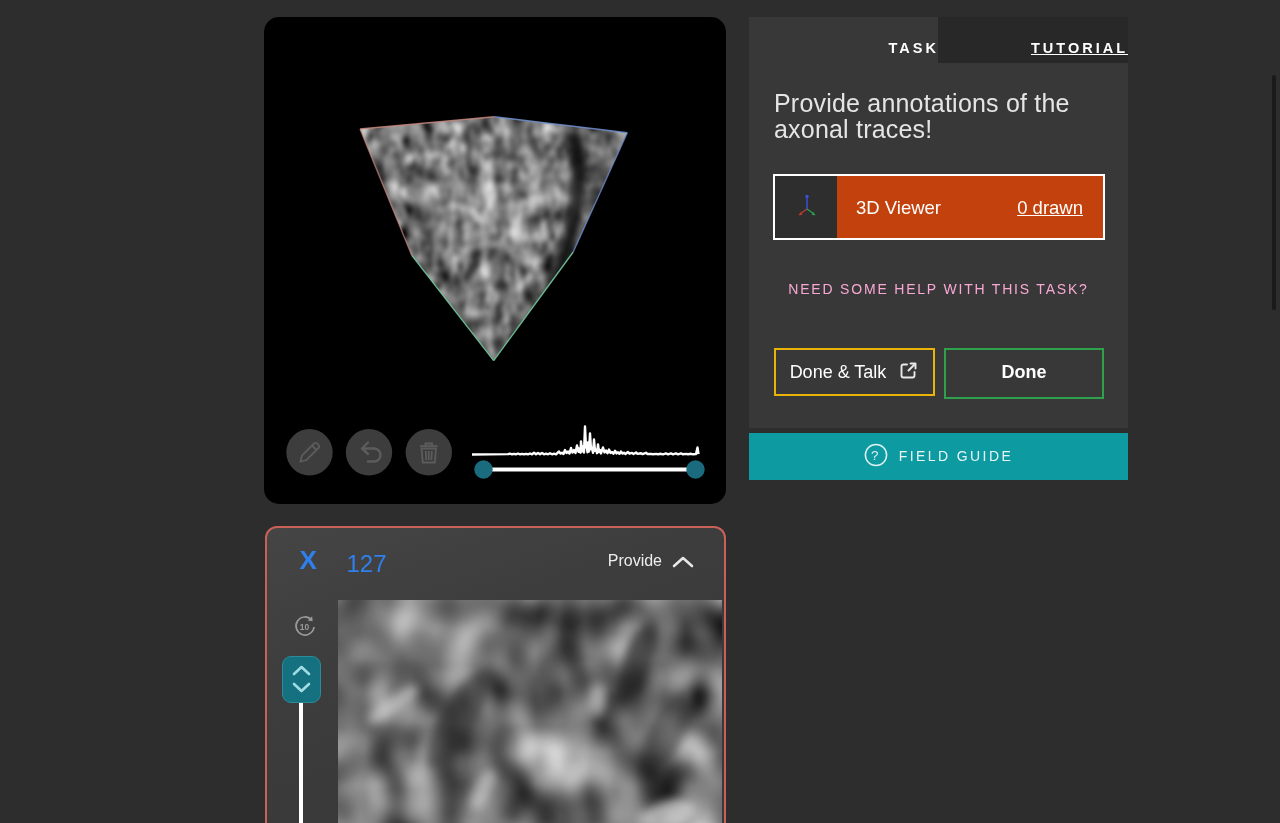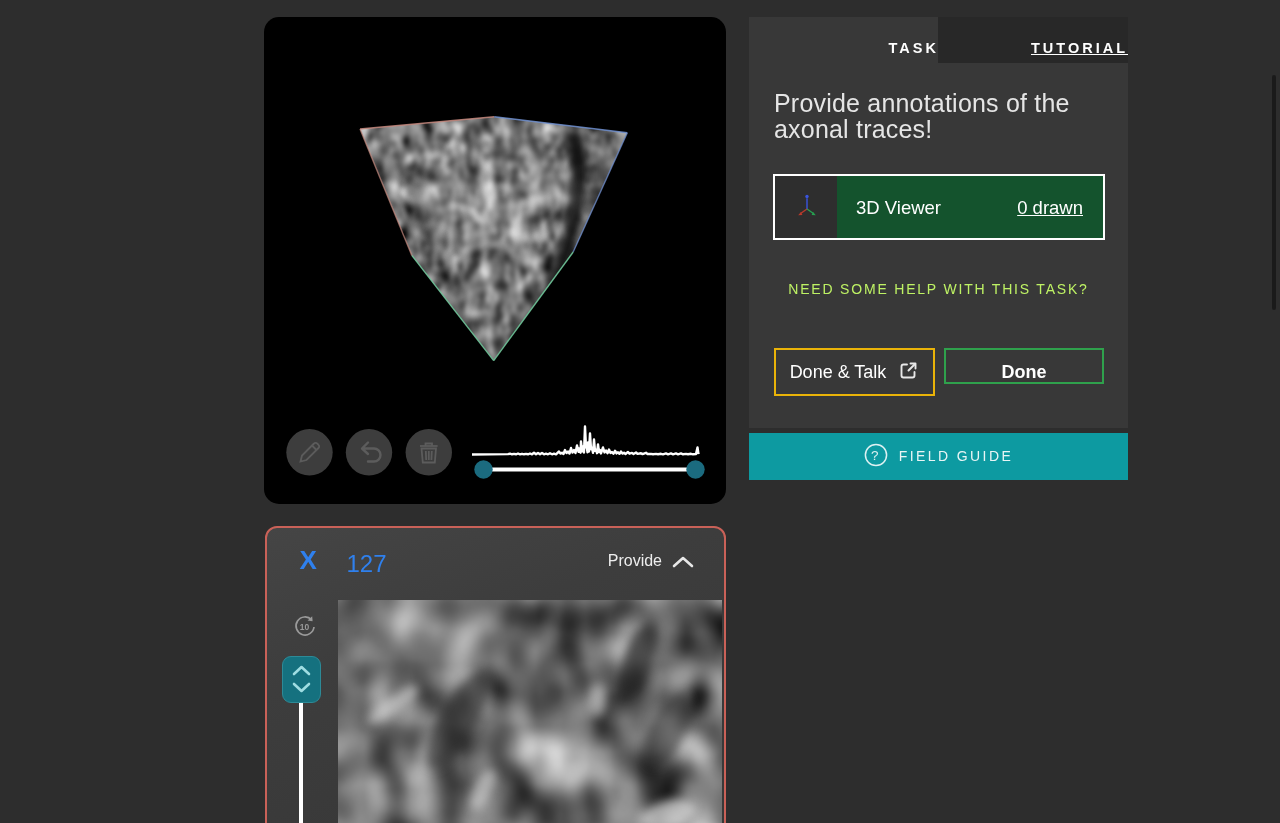--- a/index.html
+++ b/index.html
@@ -14,28 +14,28 @@
     background:linear-gradient(160deg,#454545 0%,#3d3d3d 35%,#393939 70%); }
   #bp .hx { left:33px; top:17px; color:#2f80ed; font-size:26px; font-weight:bold; }
   #bp .hn { left:80px; top:22px; color:#2f80ed; font-size:24px; }
   #bp .hc { right:62px; top:24px; color:#ededed; font-size:16px; }
   
   #rp { left:749px; top:17px; width:379px; height:411px; background:#383838; }
   #tabT { left:938px; top:17px; width:190px; height:46px; background:#282828; }
   .tabtxt { width:190px; height:46px; line-height:46px; text-align:right; color:#fff;
     font-weight:bold; font-size:14.5px; letter-spacing:3px; position:absolute; top:25px; }
   #prompt { left:774px; top:89.5px; width:330px; color:#e5e5e5; font-size:25px; line-height:26.5px; letter-spacing:0.2px; }
-  #viewerRow { left:773px; top:174px; width:332px; height:66px; border:2px solid #fff; background:#14532d; }
+  #viewerRow { left:773px; top:174px; width:332px; height:66px; border:2px solid #fff; background:#c2410c; }
   #viewerRow .icobox { position:absolute; left:0; top:0; width:62px; height:62px; background:#2e2e2e; }
   #viewerRow .vtxt { position:absolute; left:81px; top:21px; color:#fff; font-size:18.5px; }
   #viewerRow .vdrawn { position:absolute; right:20px; top:21px; color:#fff; font-size:18.5px;text-decoration:underline; }
-  #help { left:749px; top:281px; width:379px; text-align:center; color:#bef264; font-size:14px; letter-spacing:1.8px; }
+  #help { left:749px; top:281px; width:379px; text-align:center; color:#f9a8d4; font-size:14px; letter-spacing:1.8px; }
   #btnTalk { left:774px; top:348px; width:161px; height:48px; border:2px solid #eab308; color:#fff;
     font-size:18px; text-align:center; line-height:44px; }
-  #btnDone { left:944px; top:348px; width:160px; height:36px; border:2px solid #2fa14c; color:#fff;
+  #btnDone { left:944px; top:348px; width:160px; height:51px; border:2px solid #2fa14c; color:#fff;
     font-size:18px; font-weight:bold; text-align:center; line-height:44px; }
   #fg { left:749px; top:433px; width:379px; height:47px; background:#0d9aa1; color:#e8f5f5;
     font-size:14px; letter-spacing:2.4px; text-align:center; line-height:47px; }
   #fg svg { vertical-align:-6px; margin-right:11px; }
   #sbar { left:1272px; top:75px; width:3.5px; height:235px; background:#1a1a1a; border-radius:2px; }
 </style>
 </head>
 <body>
 
 <div class="abs" id="p3d">

